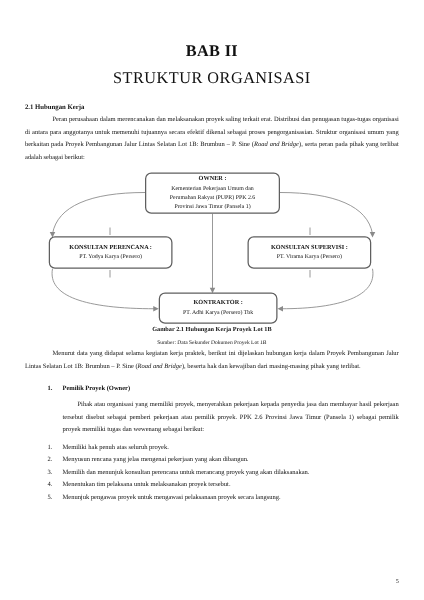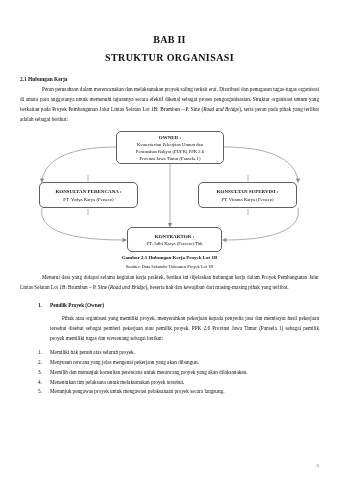--- a/index.html
+++ b/index.html
@@ -20,29 +20,29 @@
     height: 480px;
     box-sizing: border-box;
     padding: 26px 20px 14px 20px;
     background: #fff;
   }
 
   
   .chapter-head {
     text-align: center;
     font-weight: bold;
-    font-size: 10px;
+    font-size: 13px;
     letter-spacing: 0.3px;
     margin: 8px 0 0 0;
     line-height: 1.1;
   }
   .chapter-title {
     text-align: center;
-    font-weight: bold;
-    font-size: 10px;
+    font-weight: normal;
+    font-size: 13px;
     letter-spacing: 0.4px;
     margin: 7px 0 0 0;
     line-height: 1.1;
   }
 
   .section-head {
     font-weight: bold;
     font-size: 5.4px;
     margin: 13px 0 0 0;
     line-height: 1.2;

